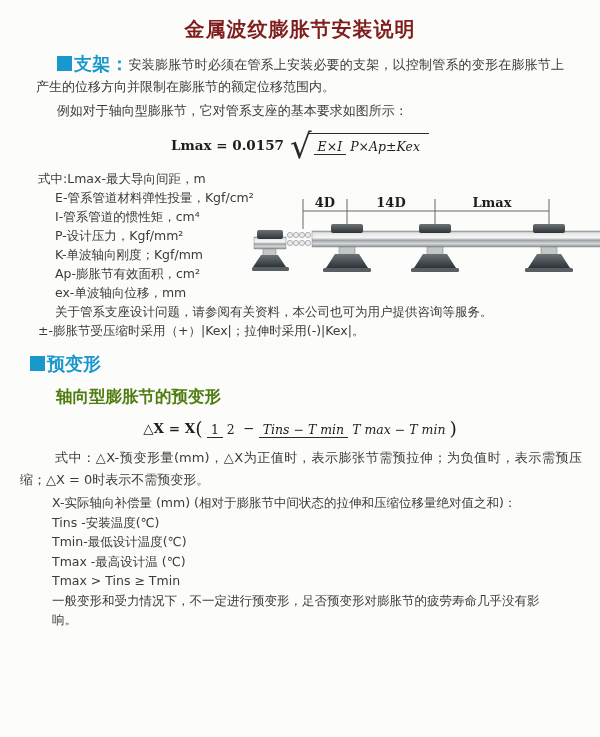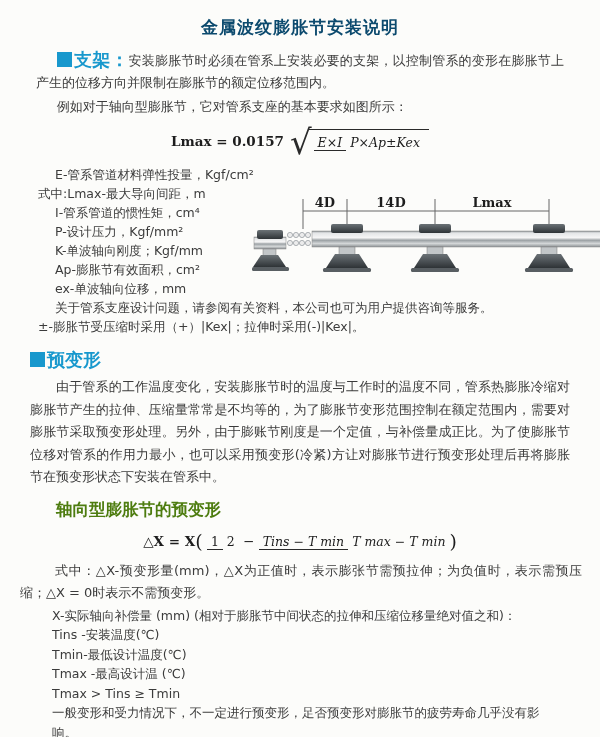--- a/index.html
+++ b/index.html
@@ -3,21 +3,21 @@
 <meta charset="utf-8">
 <style>
   html,body{margin:0;padding:0;}
   body{
     width:600px;height:737px;overflow:hidden;position:relative;
     background:#fcfcfa;color:#3b3b3b;
     font-family:"DejaVu Sans","Liberation Sans",sans-serif;
   }
   .page-title{
     margin:16px 0 10px 0;text-align:center;
-    font-size:17px;font-weight:700;color:#0c4a6e;letter-spacing:1px;
+    font-size:20px;font-weight:700;color:#7f1d1d;letter-spacing:1px;
   }
   .body-text{font-size:13px;line-height:22px;text-align:justify;}
   .para{margin:0 36px 0 36px;}
   .sec-head{color:#1898cd;font-size:18px;font-weight:700;vertical-align:-1px;text-align:right;}
   .sq{display:inline-block;width:15px;height:15px;background:#1898cd;margin-right:2px;vertical-align:-1px;}
   .indent{text-indent:1.6em;}
   .formula-row{
     text-align:center;margin:9px 0 8px 0;
     font-family:"DejaVu Serif","Liberation Serif",serif;
     font-size:13.5px;color:#1d1d1d;
@@ -60,22 +60,22 @@
     <span class="f-bold">Lmax = 0.0157</span><span class="sqrt">
         <span class="rad">√</span>
         <span class="sqrt-content"><span class="frac">
             <span class="num">E×I</span>
             <span class="den">P×Ap±Kex</span>
           </span></span>
       </span>
   </div>
 
   <div class="def-block">
+    <div class="def-line">式中:Lmax-最大导向间距，m</div>
     <div class="def-line ind">E-管系管道材料弹性投量，Kgf/cm²</div>
-    <div class="def-line">式中:Lmax-最大导向间距，m</div>
     <div class="def-line ind">I-管系管道的惯性矩，cm⁴</div>
     <div class="def-line ind">P-设计压力，Kgf/mm²</div>
     <div class="def-line ind">K-单波轴向刚度；Kgf/mm</div>
     <div class="def-line ind">Ap-膨胀节有效面积，cm²</div>
     <div class="def-line ind">ex-单波轴向位移，mm</div>
     <div class="def-line ind">关于管系支座设计问题，请参阅有关资料，本公司也可为用户提供咨询等服务。</div>
     <div class="def-line">±-膨胀节受压缩时采用（+）|Kex|；拉伸时采用(-)|Kex|。</div>
   </div>
 
   <div class="diagram-wrap">
@@ -144,21 +144,20 @@
         <rect x="289" y="56" width="16" height="9" fill="#c2c6c8" stroke="#777" stroke-width="0.5"></rect>
         <polygon points="276,77 285,63 309,63 318,77" fill="url(#sg)"></polygon>
         <rect x="273" y="77" width="48" height="4" rx="1.5" fill="#585e62"></rect>
       </g>
     </svg>
   </div>
 
   <div style="margin:12px 0 4px 30px;">
     <span class="sec-head"><span class="sq"></span><span>预变形</span></span>
   </div>
-  <p class="body-text" style="margin:0 30px;text-indent:2em;line-height:22.5px;">由于管系的工作温度变化，安装膨胀节时的温度与工作时的温度不同，管系热膨胀冷缩对膨胀节产生的拉伸、压缩量常常是不均等的，为了膨胀节变形范围控制在额定范围内，需要对膨胀节采取预变形处理。另外，由于膨账节刚度是一个定值，与补偿量成正比。为了使膨胀节位移对管系的作用力最小，也可以采用预变形(冷紧)方让对膨胀节进行预变形处理后再将膨胀节在预变形状态下安装在管系中。</p>
 
   <h2 class="sub-head">轴向型膨胀节的预变形</h2>
 
   <div class="formula-row">
     <span class="f-bold">△X = X</span><span class="paren">(</span>
     <span class="frac" style="font-style:normal;">
         <span class="num">1</span>
         <span class="den">2</span>
       </span>
     <span>−</span>

